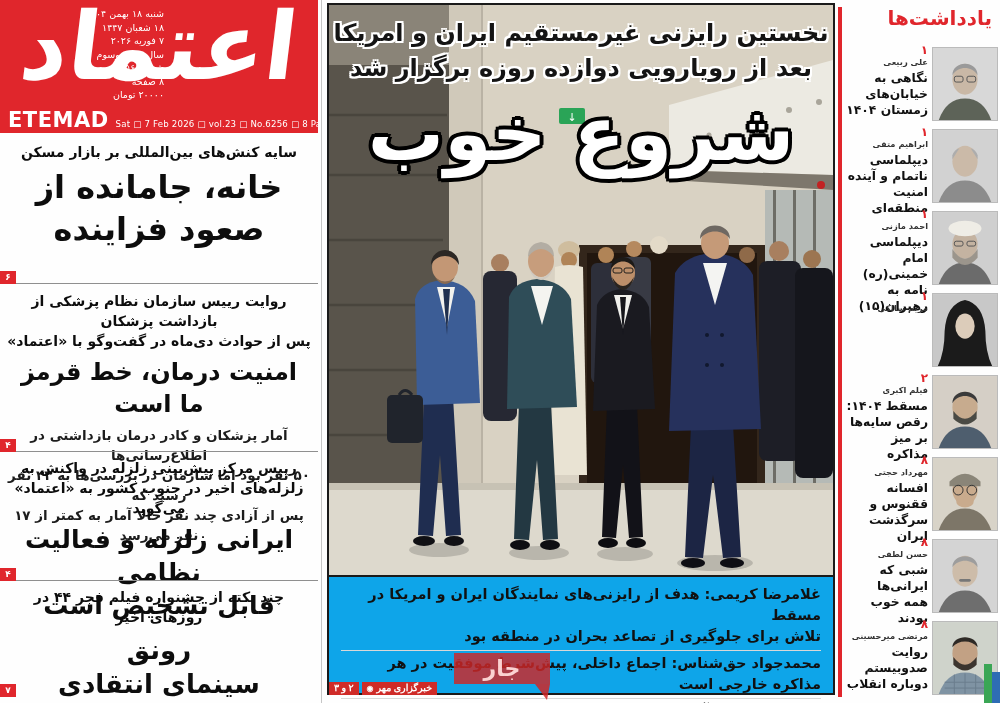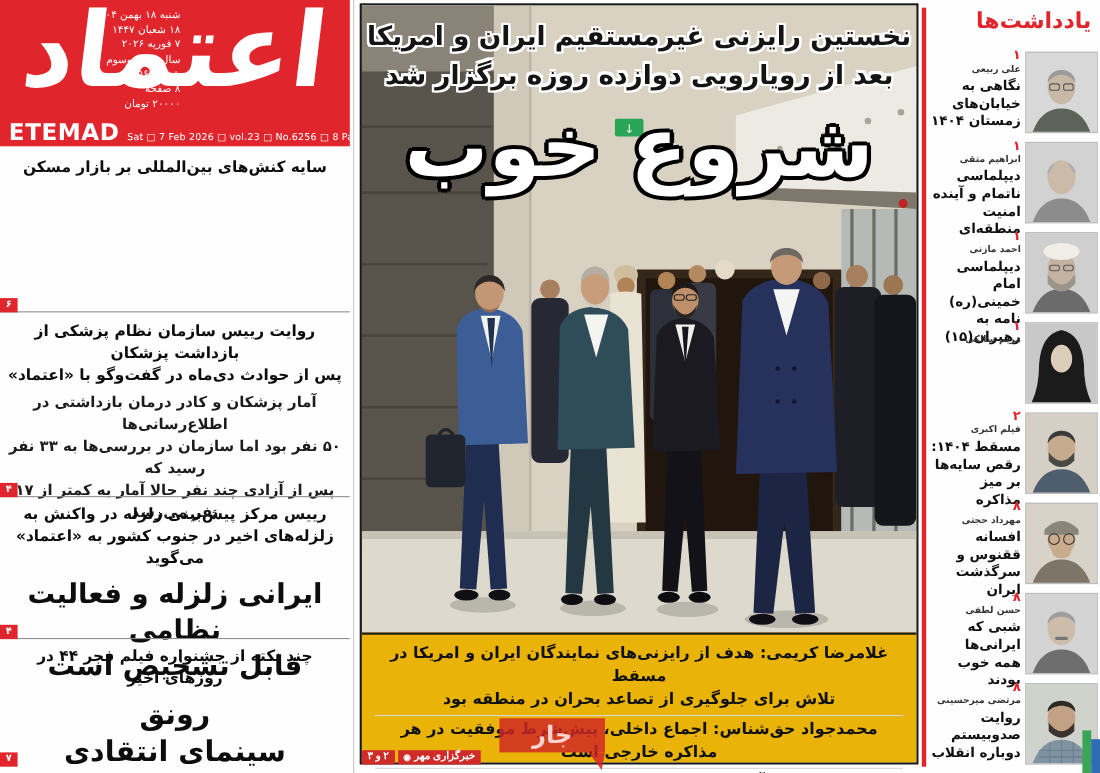--- a/index.html
+++ b/index.html
@@ -37,22 +37,22 @@
   
   #photo-frame { position:absolute; left:327px; top:3px; width:508px; height:692px;
       border:2px solid #1a1a1a; background:#fff; }
   #photo-art { position:absolute; left:0; top:0; width:504px; height:570px; display:block; }
   #top-headline { position:absolute; left:0; right:0; top:11px; z-index:4; direction:rtl; text-align:center;
       font-size:24px; font-weight:bold; color:#141414; line-height:1.45;
       text-shadow:-2px -2px 0 #fff,2px -2px 0 #fff,-2px 2px 0 #fff,2px 2px 0 #fff,0 2px 0 #fff,0 -2px 0 #fff,2px 0 0 #fff,-2px 0 0 #fff; }
   #main-title { position:absolute; left:0; right:0; top:84px; z-index:4; direction:rtl; text-align:center;
       font-size:76px; font-weight:bold; color:#fff; letter-spacing:2px;
       text-shadow:-3px -3px 0 #000,3px -3px 0 #000,-3px 3px 0 #000,3px 3px 0 #000,0 4px 0 #000,0 -4px 0 #000,4px 0 0 #000,-4px 0 0 #000; }
-  #caption { position:absolute; left:0; right:0; top:570px; bottom:0; background:#eab308; border-top:2px solid #1a1a1a;
-      direction:rtl; text-align:center; padding:5px 12px 2px; z-index:3; }
+  #caption { position:absolute; left:0; right:0; top:570px; bottom:0; background:#0ea5e9; border-top:2px solid #1a1a1a;
+      direction:rtl; padding:5px 12px 2px; z-index:3; }
   #caption .cap { font-size:14.5px; font-weight:bold; color:#111; line-height:21px; padding:2px 0 3px; }
   #caption .cap.hair { border-bottom:1px solid #d8d8d8; }
   #credit-badges { position:absolute; left:0; bottom:-2px; display:flex; gap:3px; z-index:6; direction:ltr;font-family:Liberation Serif, serif; }
   .red-badge { background:#cf2b28; color:#fff; font-size:9.5px; font-weight:bold; height:13px; line-height:13px;
       padding:0 5px; direction:rtl; display:flex; align-items:center; gap:3px; }
   .red-badge .cam { font-size:8px; }
   #watermark { position:absolute; left:125px; top:648px; width:96px; height:31px; z-index:7;
       background:rgba(208,38,38,.82); color:rgba(255,218,218,.95); font-size:22px; font-weight:bold;
       display:flex; align-items:center; justify-content:center; letter-spacing:7px; }
   #watermark-tri { position:absolute; left:206px; top:679px; width:0; height:0; z-index:7;
@@ -93,27 +93,30 @@
 ۲۰۰۰۰ تومان</div>
     <div class="en-row">
       <span class="logo-en">ETEMAD</span>
       <span class="en-info">Sat □ 7 Feb 2026 □ vol.23 □ No.6256 □ 8 Pages □ 200000 Rials</span>
     </div>
   </div>
   <div id="vline-left"></div>
 
   <div class="story" id="story1">
     <div class="kicker pre">سایه کنش‌های بین‌المللی بر بازار مسکن</div>
+    <div class="headline pre">خانه، جامانده از
+صعود فزاینده</div>
   </div>
   <div class="col-rule" id="rule1"></div>
   <div class="page-badge" id="badge1">۶</div>
 
   <div class="story" id="story2">
     <div class="kicker pre">روایت رییس سازمان نظام پزشکی از بازداشت پزشکان
 پس از حوادث دی‌ماه در گفت‌وگو با «اعتماد»</div>
+    <div class="headline pre">امنیت درمان، خط قرمز ما است</div>
     <div class="sub pre">آمار پزشکان و کادر درمان بازداشتی در اطلاع‌رسانی‌ها
 ۵۰ نفر بود اما سازمان در بررسی‌ها به ۳۳ نفر رسید که
 پس از آزادی چند نفر حالا آمار به کمتر از ۱۷ نفر می‌رسد</div>
   </div>
   <div class="col-rule" id="rule2"></div>
   <div class="page-badge" id="badge2">۴</div>
 
   <div class="story" id="story3">
     <div class="kicker pre">رییس مرکز پیش‌بینی زلزله در واکنش به
 زلزله‌های اخیر در جنوب کشور به «اعتماد» می‌گوید</div>

